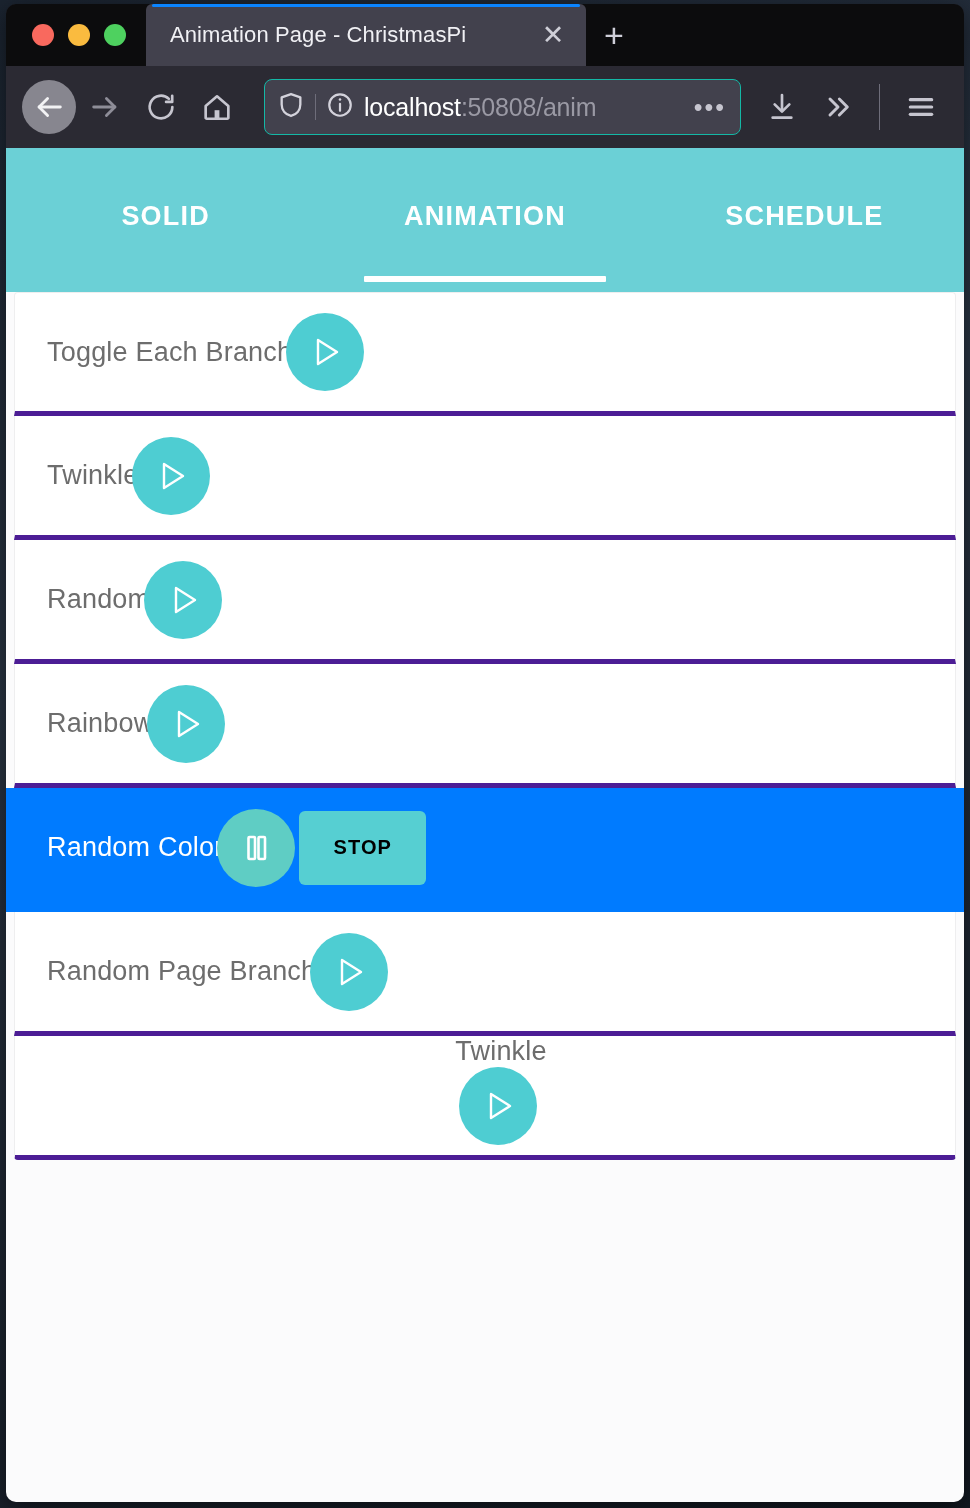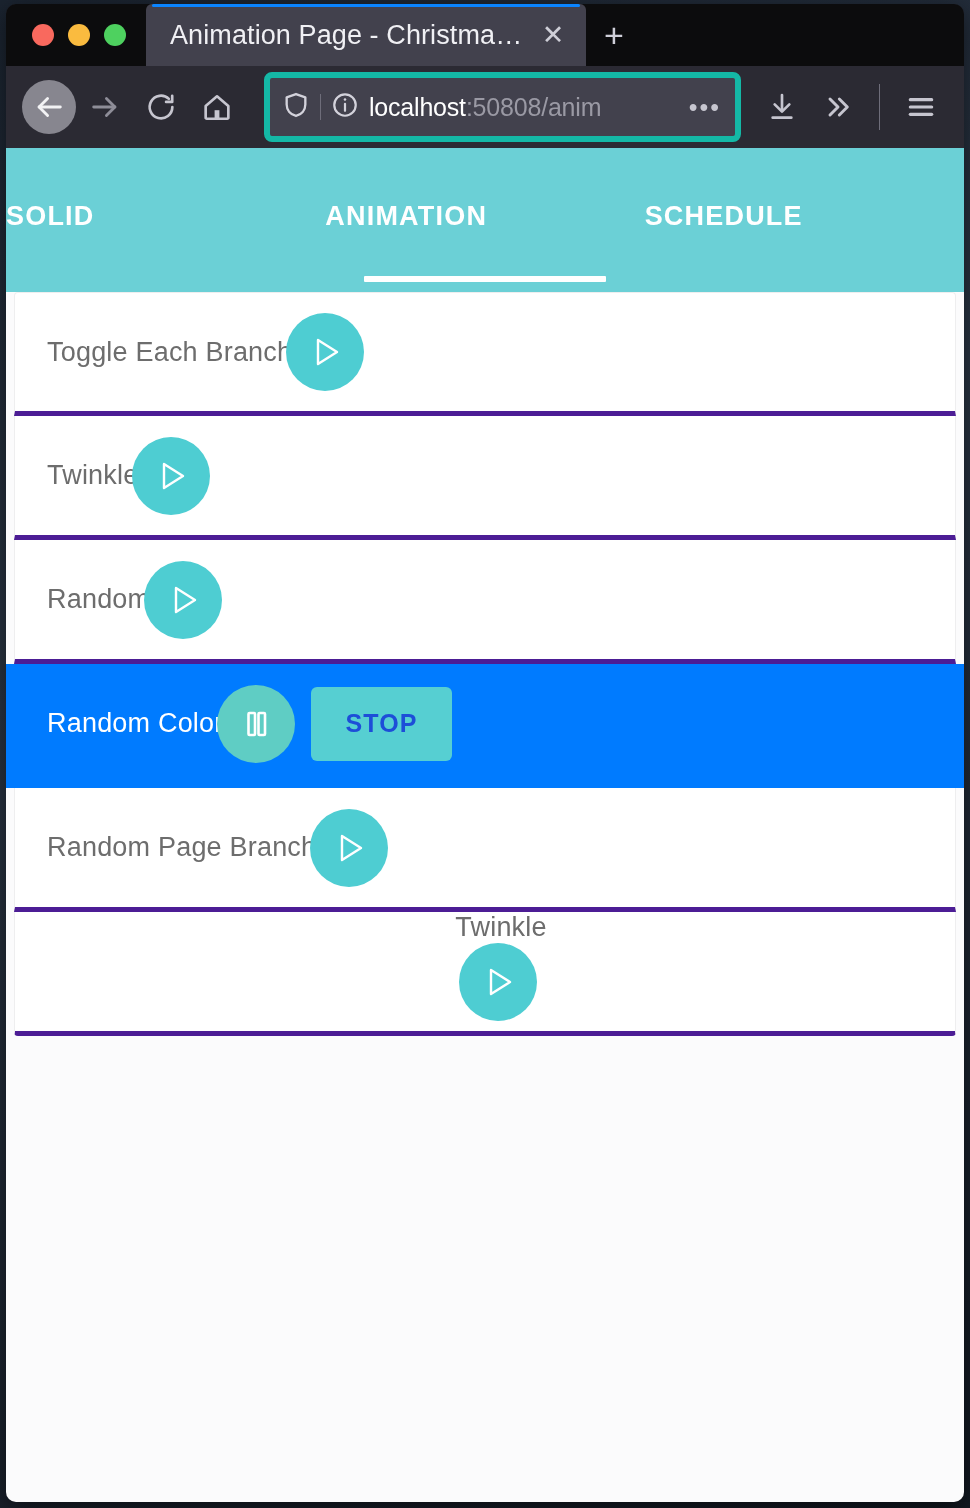--- a/index.html
+++ b/index.html
@@ -76,21 +76,21 @@
     content: "";
     position: absolute;
     top: 0; left: 6px; right: 6px;
     height: 3px;
     background: #0a84ff;
     border-radius: 2px;
   }
   .tab-title {
     flex: 1;
     color: #f0f0f4;
-    font-size: 27px;
+    font-size: 22px;
     letter-spacing: 0.1px;
     white-space: nowrap;
     overflow: hidden;
     text-overflow: ellipsis;
     text-align: left;
     padding-right: 6px;
   }
   .tab-close {
     width: 34px; height: 34px;
     display: flex; align-items: center; justify-content: center;
@@ -124,24 +124,24 @@
     width: 54px; height: 54px;
     display: flex; align-items: center; justify-content: center;
     border-radius: 50%;
     flex: 0 0 auto;
   }
   .navbtn.active-circle { background: #87868f; }
   .navbtn svg { display: block; }
 
   .urlbar {
     flex: 1;
-    height: 70px;
+    height: 56px;
     margin: 0 12px 0 18px;
     background: #42414d;
-    border: 6px solid #14b8a6;
+    border: 1px solid #14b8a6;
     border-radius: 8px;
     display: flex;
     align-items: center;
     padding: 0 14px 0 12px;
     min-width: 0;
   }
   .url-sep {
     width: 1px; height: 26px;
     background: #6e6d7a;
     margin: 0 10px;
@@ -187,21 +187,21 @@
     display: flex;
     align-items: flex-end;
     position: relative;
   }
   .apptab {
     flex: 1;
     height: 100%;
     position: relative;
     display: flex;
     align-items: center;
-    justify-content: flex-start;
+    justify-content: center;
     padding-bottom: 8px;
   }
   .apptab-label {
     color: #ffffff;
     font-size: 27px;
     font-weight: bold;
     letter-spacing: 1.2px;
   }
   .apptab.active .apptab-underline {
     position: absolute;
@@ -263,28 +263,28 @@
     display: flex;
     align-items: center;
     justify-content: center;
     margin-left: -6px;
     flex: 0 0 auto;
   }
   .anim-row.running .ctrl-btn { background: #5fcdc4; }
   .play-glyph svg, .pause-glyph svg { display: block; }
 
   .stop-btn {
-    margin-left: 16px;
+    margin-left: 4px;
     height: 74px;
     padding: 0 34px;
     background: #56cfd2;
     border: none;
     border-radius: 6px;
-    color: #1d4ed8;
-    font-size: 25px;
+    color: #000000;
+    font-size: 20px;
     font-weight: bold;
     letter-spacing: 1.1px;
     font-family: "Liberation Sans", sans-serif;
     display: flex;
     align-items: center;
     flex: 0 0 auto;
   }
 
   
   .scroll-track {
@@ -434,20 +434,30 @@
           <span class="anim-name">Random</span>
           <span class="ctrl-btn">
             <span class="play-glyph">
               <svg width="42" height="42" viewBox="0 0 42 42" fill="none" stroke="#ffffff" stroke-width="2.4" stroke-linejoin="round">
                 <polygon points="14,9 33,21 14,33"></polygon>
               </svg>
             </span>
           </span>
         </div>
 
+        <div class="anim-row">
+          <span class="anim-name">Rainbow</span>
+          <span class="ctrl-btn">
+            <span class="play-glyph">
+              <svg width="42" height="42" viewBox="0 0 42 42" fill="none" stroke="#ffffff" stroke-width="2.4" stroke-linejoin="round">
+                <polygon points="14,9 33,21 14,33"></polygon>
+              </svg>
+            </span>
+          </span>
+        </div>
 
         <div class="anim-row running">
           <span class="anim-name">Random Color</span>
           <span class="ctrl-btn">
             <span class="pause-glyph">
               <svg width="40" height="40" viewBox="0 0 40 40" fill="none" stroke="#ffffff" stroke-width="2.6">
                 <rect x="12.5" y="9" width="6.5" height="22" rx="1"></rect>
                 <rect x="22.5" y="9" width="6.5" height="22" rx="1"></rect>
               </svg>
             </span>

